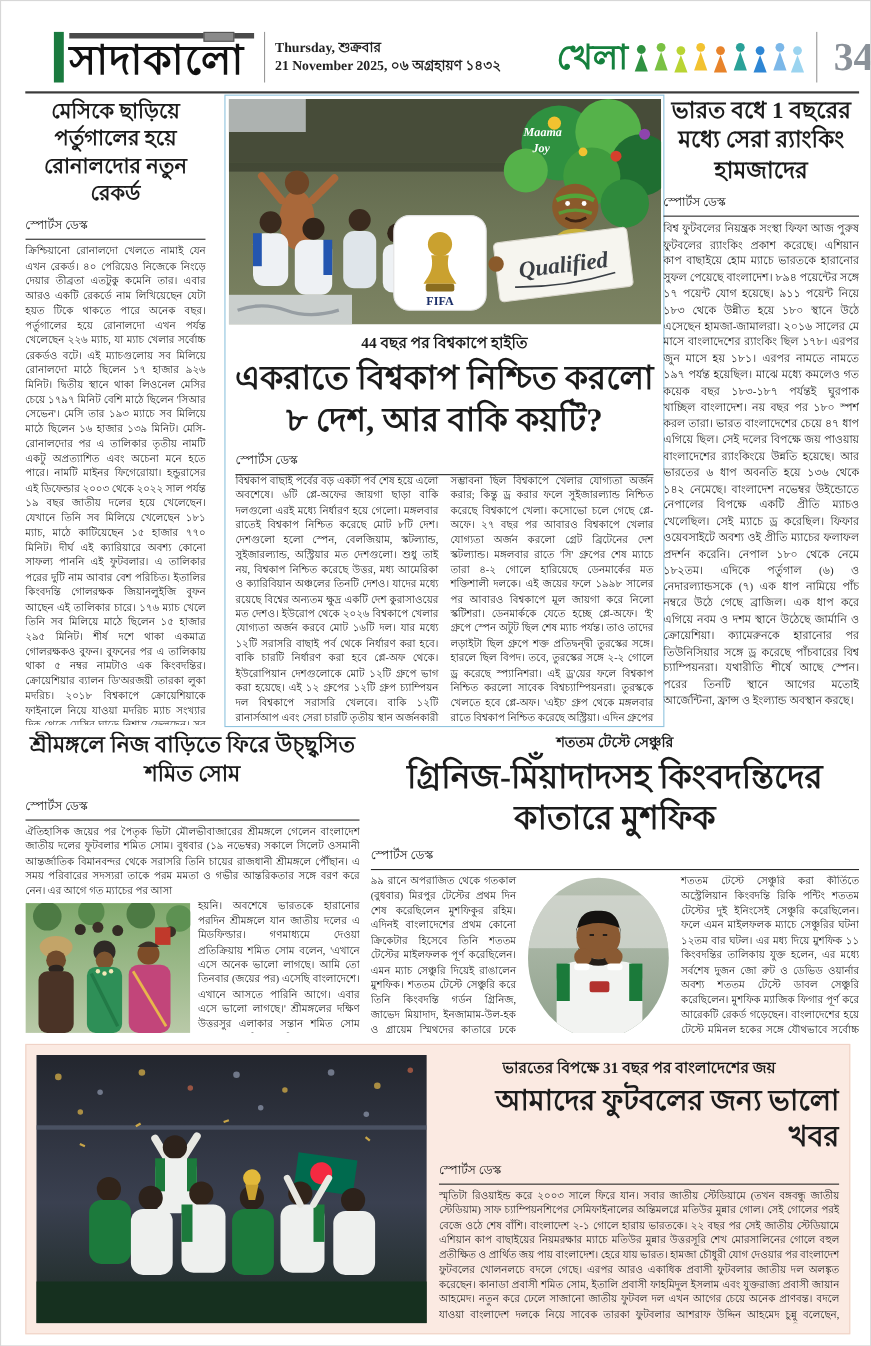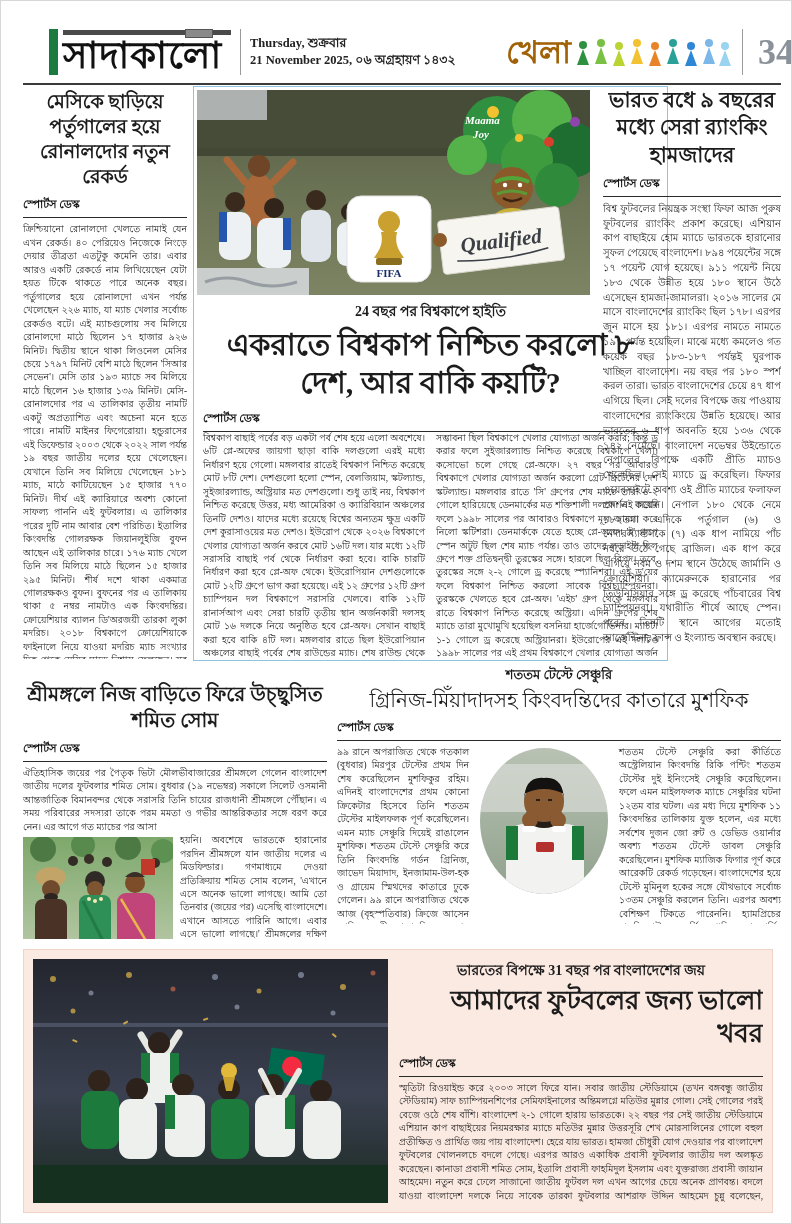--- a/index.html
+++ b/index.html
@@ -11,56 +11,56 @@
   
   .header{left:22px;top:22px;width:758px;height:58px;display:flex;align-items:center;margin-left:26px;}
   .green-bar{width:9px;height:46px;background:#1a7a3f;flex:none;}
   .logo-wrap{margin-left:5px;flex:none;}
   .logo-topstrip{width:168px;height:5px;background:#4a4a4a;position:relative;margin-bottom:2px;}
   .logo-topstrip .redbox{position:absolute;right:18px;top:-1px;width:26px;height:7px;background:#8a8a8a;border:1px solid #555;}
   .logo-text{font-size:37px;font-weight:bold;letter-spacing:1px;line-height:1;color:#111;}
   .hr-v{width:1px;height:46px;background:#9a9a9a;margin:0 9px;flex:none;}
   .date-block{font-size:12.5px;font-weight:bold;line-height:1.4;color:#222;flex:none;}
   .header-spacer{flex:1;}
-  .section-logo{color:#a16207;font-size:31px;font-weight:bold;line-height:1;flex:none;margin-right:2px;}
+  .section-logo{color:#15803d;font-size:31px;font-weight:bold;line-height:1;flex:none;margin-right:2px;}
   .figures{flex:none;}
   .pagenum{font-size:36px;font-weight:bold;color:#8a9199;line-height:1;flex:none;margin-left:6px;}
   .green-bar2{width:10px;height:40px;background:#1a7a3f;flex:none;margin-left:3px;}
   .header-rule{left:22px;top:82px;width:758px;height:2px;background:#3a3a3a;}
 
   
-  .byline{font-size:11px;font-weight:bold;border-bottom:1.3px solid #2a2a2a;padding-bottom:2px;margin-bottom:5px;color:#111;}
+  .byline{font-size:11px;font-weight:normal;border-bottom:1.3px solid #2a2a2a;padding-bottom:2px;margin-bottom:5px;color:#111;}
   .body-sm{font-size:9.3px;line-height:1.45;text-align:justify;color:#242424;}
   .body-md{font-size:10px;line-height:1.48;text-align:justify;color:#242424;}
 
   
   .col-left{left:22px;top:88px;width:164px;height:570px;overflow:hidden;}
   .h-left{font-size:19px;font-weight:bold;text-align:center;line-height:1.32;margin:0 0 7px;}
 
   
-  .center-block{left:192px;top:85px;width:475px;height:575px;border:1.5px solid #8fc3de;
+  .center-block{left:203px;top:85px;width:400px;height:575px;border:1.5px solid #8fc3de;
                 box-sizing:border-box;padding:3px;overflow:hidden;}
   .kicker{text-align:center;font-weight:bold;font-size:14px;margin-top:5px;}
   .h-main{text-align:center;font-weight:bold;font-size:30px;line-height:1.28;margin:2px 4px 7px;}
   .center-byline{margin:0 6px;}
   .center-cols{display:flex;gap:11px;padding:0 6px;height:226px;overflow:hidden;}
   .center-cols > div{flex:1;}
 
   
   .col-right{left:602px;top:86px;width:178px;height:572px;overflow:hidden;}
   .h-right{font-size:21px;font-weight:bold;text-align:center;line-height:1.3;margin:0 0 6px;}
 
   
   .mid-left{left:22px;top:664px;width:304px;height:274px;overflow:hidden;}
-  .h-shamit{font-size:20px;font-weight:bold;text-align:center;line-height:1.32;margin:16px 0 6px;}
+  .h-shamit{font-size:20px;font-weight:bold;text-align:center;line-height:1.32;margin:0 0 6px;}
   .shamit-photo{float:left;width:150px;height:118px;margin:3px 7px 2px 0;}
 
   .mid-right{left:336px;top:664px;width:444px;height:274px;overflow:hidden;}
   .kicker-m{text-align:center;font-weight:bold;font-size:13px;}
-  .h-mushfiq{font-size:20px;font-weight:normal;text-align:center;line-height:1.25;margin:2px 0 6px;}
+  .h-mushfiq{font-size:30px;font-weight:bold;text-align:center;line-height:1.25;margin:2px 0 6px;}
   .mushfiq-layout{display:flex;gap:9px;height:178px;overflow:hidden;}
   .mushfiq-layout .txt1{flex:1.02;}
   .mushfiq-layout .txt2{flex:1.25;}
   .mushfiq-photo{flex:none;width:132px;height:150px;}
 
   
   .bottom-box{left:22px;top:948px;width:750px;height:264px;background:#fbeae2;border:1px solid #f0d2c6;
               box-sizing:border-box;padding:9px;display:flex;gap:11px;overflow:hidden;}
   .bottom-photo{flex:none;width:355px;height:244px;}
   .bottom-right{flex:1;overflow:hidden;}
@@ -192,31 +192,31 @@
       <g>
         <rect x="150" y="106" width="84" height="86" rx="14" fill="#ffffff" stroke="#e2e2e2"></rect>
         <g>
           <circle cx="192" cy="132" r="11" fill="#caa12f"></circle>
           <path d="M184 142 C187 156 181 161 177 168 L207 168 C203 161 197 156 200 142 Z" fill="#caa12f"></path>
           <rect x="179" y="168" width="26" height="7" rx="2" fill="#8a6d1f"></rect>
         </g>
         <text x="192" y="187" text-anchor="middle" font-size="11" font-weight="bold" fill="#1b2f69">FIFA</text>
       </g>
     </svg>
-    <div class="kicker">24 বছর পর বিশ্বকাপে হাইতি</div>
+    <div class="kicker">44 বছর পর বিশ্বকাপে হাইতি</div>
     <div class="h-main">একরাতে বিশ্বকাপ নিশ্চিত করলো ৮ দেশ, আর বাকি কয়টি?</div>
     <div class="byline center-byline">স্পোর্টস ডেস্ক</div>
     <div class="center-cols">
       <div class="body-sm">বিশ্বকাপ বাছাই পর্বের বড় একটা পর্ব শেষ হয়ে এলো অবশেষে। ৬টি প্লে-অফের জায়গা ছাড়া বাকি দলগুলো এরই মধ্যে নির্ধারণ হয়ে গেলো। মঙ্গলবার রাতেই বিশ্বকাপ নিশ্চিত করেছে মোট ৮টি দেশ। দেশগুলো হলো স্পেন, বেলজিয়াম, স্কটল্যান্ড, সুইজারল্যান্ড, অস্ট্রিয়ার মত দেশগুলো। শুধু তাই নয়, বিশ্বকাপ নিশ্চিত করেছে উত্তর, মধ্য আমেরিকা ও ক্যারিবিয়ান অঞ্চলের তিনটি দেশও। যাদের মধ্যে রয়েছে বিশ্বের অন্যতম ক্ষুদ্র একটি দেশ কুরাসাওয়ের মত দেশও। ইউরোপ থেকে ২০২৬ বিশ্বকাপে খেলার যোগ্যতা অর্জন করবে মোট ১৬টি দল। যার মধ্যে ১২টি সরাসরি বাছাই পর্ব থেকে নির্ধারণ করা হবে। বাকি চারটি নির্ধারণ করা হবে প্লে-অফ থেকে। ইউরোপিয়ান দেশগুলোকে মোট ১২টি গ্রুপে ভাগ করা হয়েছে। এই ১২ গ্রুপের ১২টি গ্রুপ চ্যাম্পিয়ন দল বিশ্বকাপে সরাসরি খেলবে। বাকি ১২টি রানার্সআপ এবং সেরা চারটি তৃতীয় স্থান অর্জনকারী দলসহ মোট ১৬ দলকে নিয়ে অনুষ্ঠিত হবে প্লে-অফ। সেখান বাছাই করা হবে বাকি ৪টি দল। মঙ্গলবার রাতে ছিল ইউরোপিয়ান অঞ্চলের বাছাই পর্বের শেষ রাউন্ডের ম্যাচ। শেষ রাউন্ড থেকে ইউরোপিয়ান অঞ্চল থেকে মোট ৫টি দেশ বিশ্বকাপে খেলার যোগ্যতা অর্জন করে। এর আগেই বিশ্বকাপে খেলা নিশ্চিত করেছিল ৭টি দেশ। মঙ্গলবার 'বি' গ্রুপে শেষ ম্যাচে মুখোমুখি হয়েছিল কসোভো এবং সুইজারল্যান্ড। ম্যাচটি ১-১ ড্র হয়েছিল। জিতলে হয়তো কসোভোর</div>
       <div class="body-sm">সম্ভাবনা ছিল বিশ্বকাপে খেলার যোগ্যতা অর্জন করার; কিন্তু ড্র করার ফলে সুইজারল্যান্ড নিশ্চিত করেছে বিশ্বকাপে খেলা। কসোভো চলে গেছে প্লে-অফে। ২৭ বছর পর আবারও বিশ্বকাপে খেলার যোগ্যতা অর্জন করলো গ্রেট ব্রিটেনের দেশ স্কটল্যান্ড। মঙ্গলবার রাতে 'সি' গ্রুপের শেষ ম্যাচে তারা ৪-২ গোলে হারিয়েছে ডেনমার্কের মত শক্তিশালী দলকে। এই জয়ের ফলে ১৯৯৮ সালের পর আবারও বিশ্বকাপে মূল জায়গা করে নিলো স্কটিশরা। ডেনমার্ককে যেতে হচ্ছে প্লে-অফে। 'ই' গ্রুপে স্পেন অটুট ছিল শেষ ম্যাচ পর্যন্ত। তাও তাদের লড়াইটা ছিল গ্রুপে শক্ত প্রতিদ্বন্দ্বী তুরস্কের সঙ্গে। হারলে ছিল বিপদ। তবে, তুরস্কের সঙ্গে ২-২ গোলে ড্র করেছে স্প্যানিশরা। এই ড্র'য়ের ফলে বিশ্বকাপ নিশ্চিত করলো সাবেক বিশ্বচ্যাম্পিয়নরা। তুরস্ককে খেলতে হবে প্লে-অফ। 'এইচ' গ্রুপ থেকে মঙ্গলবার রাতে বিশ্বকাপ নিশ্চিত করেছে অস্ট্রিয়া। এদিন গ্রুপের শেষ ম্যাচে তারা মুখোমুখি হয়েছিল বসনিয়া হার্জেগোভিনার। ম্যাচটা ১-১ গোলে ড্র করেছে অস্ট্রিয়ানরা। ইউরোপের এই দলটিও ১৯৯৮ সালের পর এই প্রথম বিশ্বকাপে খেলার যোগ্যতা অর্জন করলো। 'জে' গ্রুপ থেকে বিশ্বকাপ নিশ্চিত করেছে বেলজিয়াম। লিচেনস্টেইনকে ৭-০ গোলের বিশাল ব্যবধানে হারিয়ে বিশ্বকাপে খেলার যোগ্যতা অর্জন করেছে বেলজিয়ানরা। একই ম্যাচে ওয়েলস ৭-১ গোলের বড় ব্যবধানে নর্থ মেসিডোনিয়াকে হারিয়েছে একই দিনে। কিন্তু লাভ হয়নি ওয়েলসের।</div>
     </div>
   </div>
 
   <div class="abs col-right">
-    <div class="h-right">ভারত বধে ৯ বছরের মধ্যে সেরা র‍্যাংকিং হামজাদের</div>
+    <div class="h-right">ভারত বধে 1 বছরের মধ্যে সেরা র‍্যাংকিং হামজাদের</div>
     <div class="byline">স্পোর্টস ডেস্ক</div>
     <div class="body-md">বিশ্ব ফুটবলের নিয়ন্ত্রক সংস্থা ফিফা আজ পুরুষ ফুটবলের র‍্যাংকিং প্রকাশ করেছে। এশিয়ান কাপ বাছাইয়ে হোম ম্যাচে ভারতকে হারানোর সুফল পেয়েছে বাংলাদেশ। ৮৯৪ পয়েন্টের সঙ্গে ১৭ পয়েন্ট যোগ হয়েছে। ৯১১ পয়েন্ট নিয়ে ১৮৩ থেকে উন্নীত হয়ে ১৮০ স্থানে উঠে এসেছেন হামজা-জামালরা। ২০১৬ সালের মে মাসে বাংলাদেশের র‍্যাংকিং ছিল ১৭৮। এরপর জুন মাসে হয় ১৮১। এরপর নামতে নামতে ১৯৭ পর্যন্ত হয়েছিল। মাঝে মধ্যে কমলেও গত কয়েক বছর ১৮৩-১৮৭ পর্যন্তই ঘুরপাক খাচ্ছিল বাংলাদেশ। নয় বছর পর ১৮০ স্পর্শ করল তারা। ভারত বাংলাদেশের চেয়ে ৪৭ ধাপ এগিয়ে ছিল। সেই দলের বিপক্ষে জয় পাওয়ায় বাংলাদেশের র‍্যাংকিংয়ে উন্নতি হয়েছে। আর ভারতের ৬ ধাপ অবনতি হয়ে ১৩৬ থেকে ১৪২ নেমেছে। বাংলাদেশ নভেম্বর উইন্ডোতে নেপালের বিপক্ষে একটি প্রীতি ম্যাচও খেলেছিল। সেই ম্যাচে ড্র করেছিল। ফিফার ওয়েবসাইটে অবশ্য ওই প্রীতি ম্যাচের ফলাফল প্রদর্শন করেনি। নেপাল ১৮০ থেকে নেমে ১৮২তম। এদিকে পর্তুগাল (৬) ও নেদারল্যান্ডসকে (৭) এক ধাপ নামিয়ে পাঁচ নম্বরে উঠে গেছে ব্রাজিল। এক ধাপ করে এগিয়ে নবম ও দশম স্থানে উঠেছে জার্মানি ও ক্রোয়েশিয়া। ক্যামেরুনকে হারানোর পর তিউনিসিয়ার সঙ্গে ড্র করেছে পাঁচবারের বিশ্ব চ্যাম্পিয়নরা। যথারীতি শীর্ষে আছে স্পেন। পরের তিনটি স্থানে আগের মতোই আর্জেন্টিনা, ফ্রান্স ও ইংল্যান্ড অবস্থান করছে।</div>
   </div>
 
   <div class="abs mid-left">
     <div class="h-shamit">শ্রীমঙ্গলে নিজ বাড়িতে ফিরে উচ্ছ্বসিত শমিত সোম</div>
     <div class="byline">স্পোর্টস ডেস্ক</div>
     <div class="body-sm">ঐতিহাসিক জয়ের পর পৈতৃক ভিটা মৌলভীবাজারের শ্রীমঙ্গলে গেলেন বাংলাদেশ জাতীয় দলের ফুটবলার শমিত সোম। বুধবার (১৯ নভেম্বর) সকালে সিলেট ওসমানী আন্তর্জাতিক বিমানবন্দর থেকে সরাসরি তিনি চায়ের রাজধানী শ্রীমঙ্গলে পৌঁছান। এ সময় পরিবারের সদস্যরা তাকে পরম মমতা ও গভীর আন্তরিকতার সঙ্গে বরণ করে নেন। এর আগে গত ম্যাচের পর আসা</div>
     <svg class="shamit-photo" viewBox="0 0 150 118">
       <defs>

